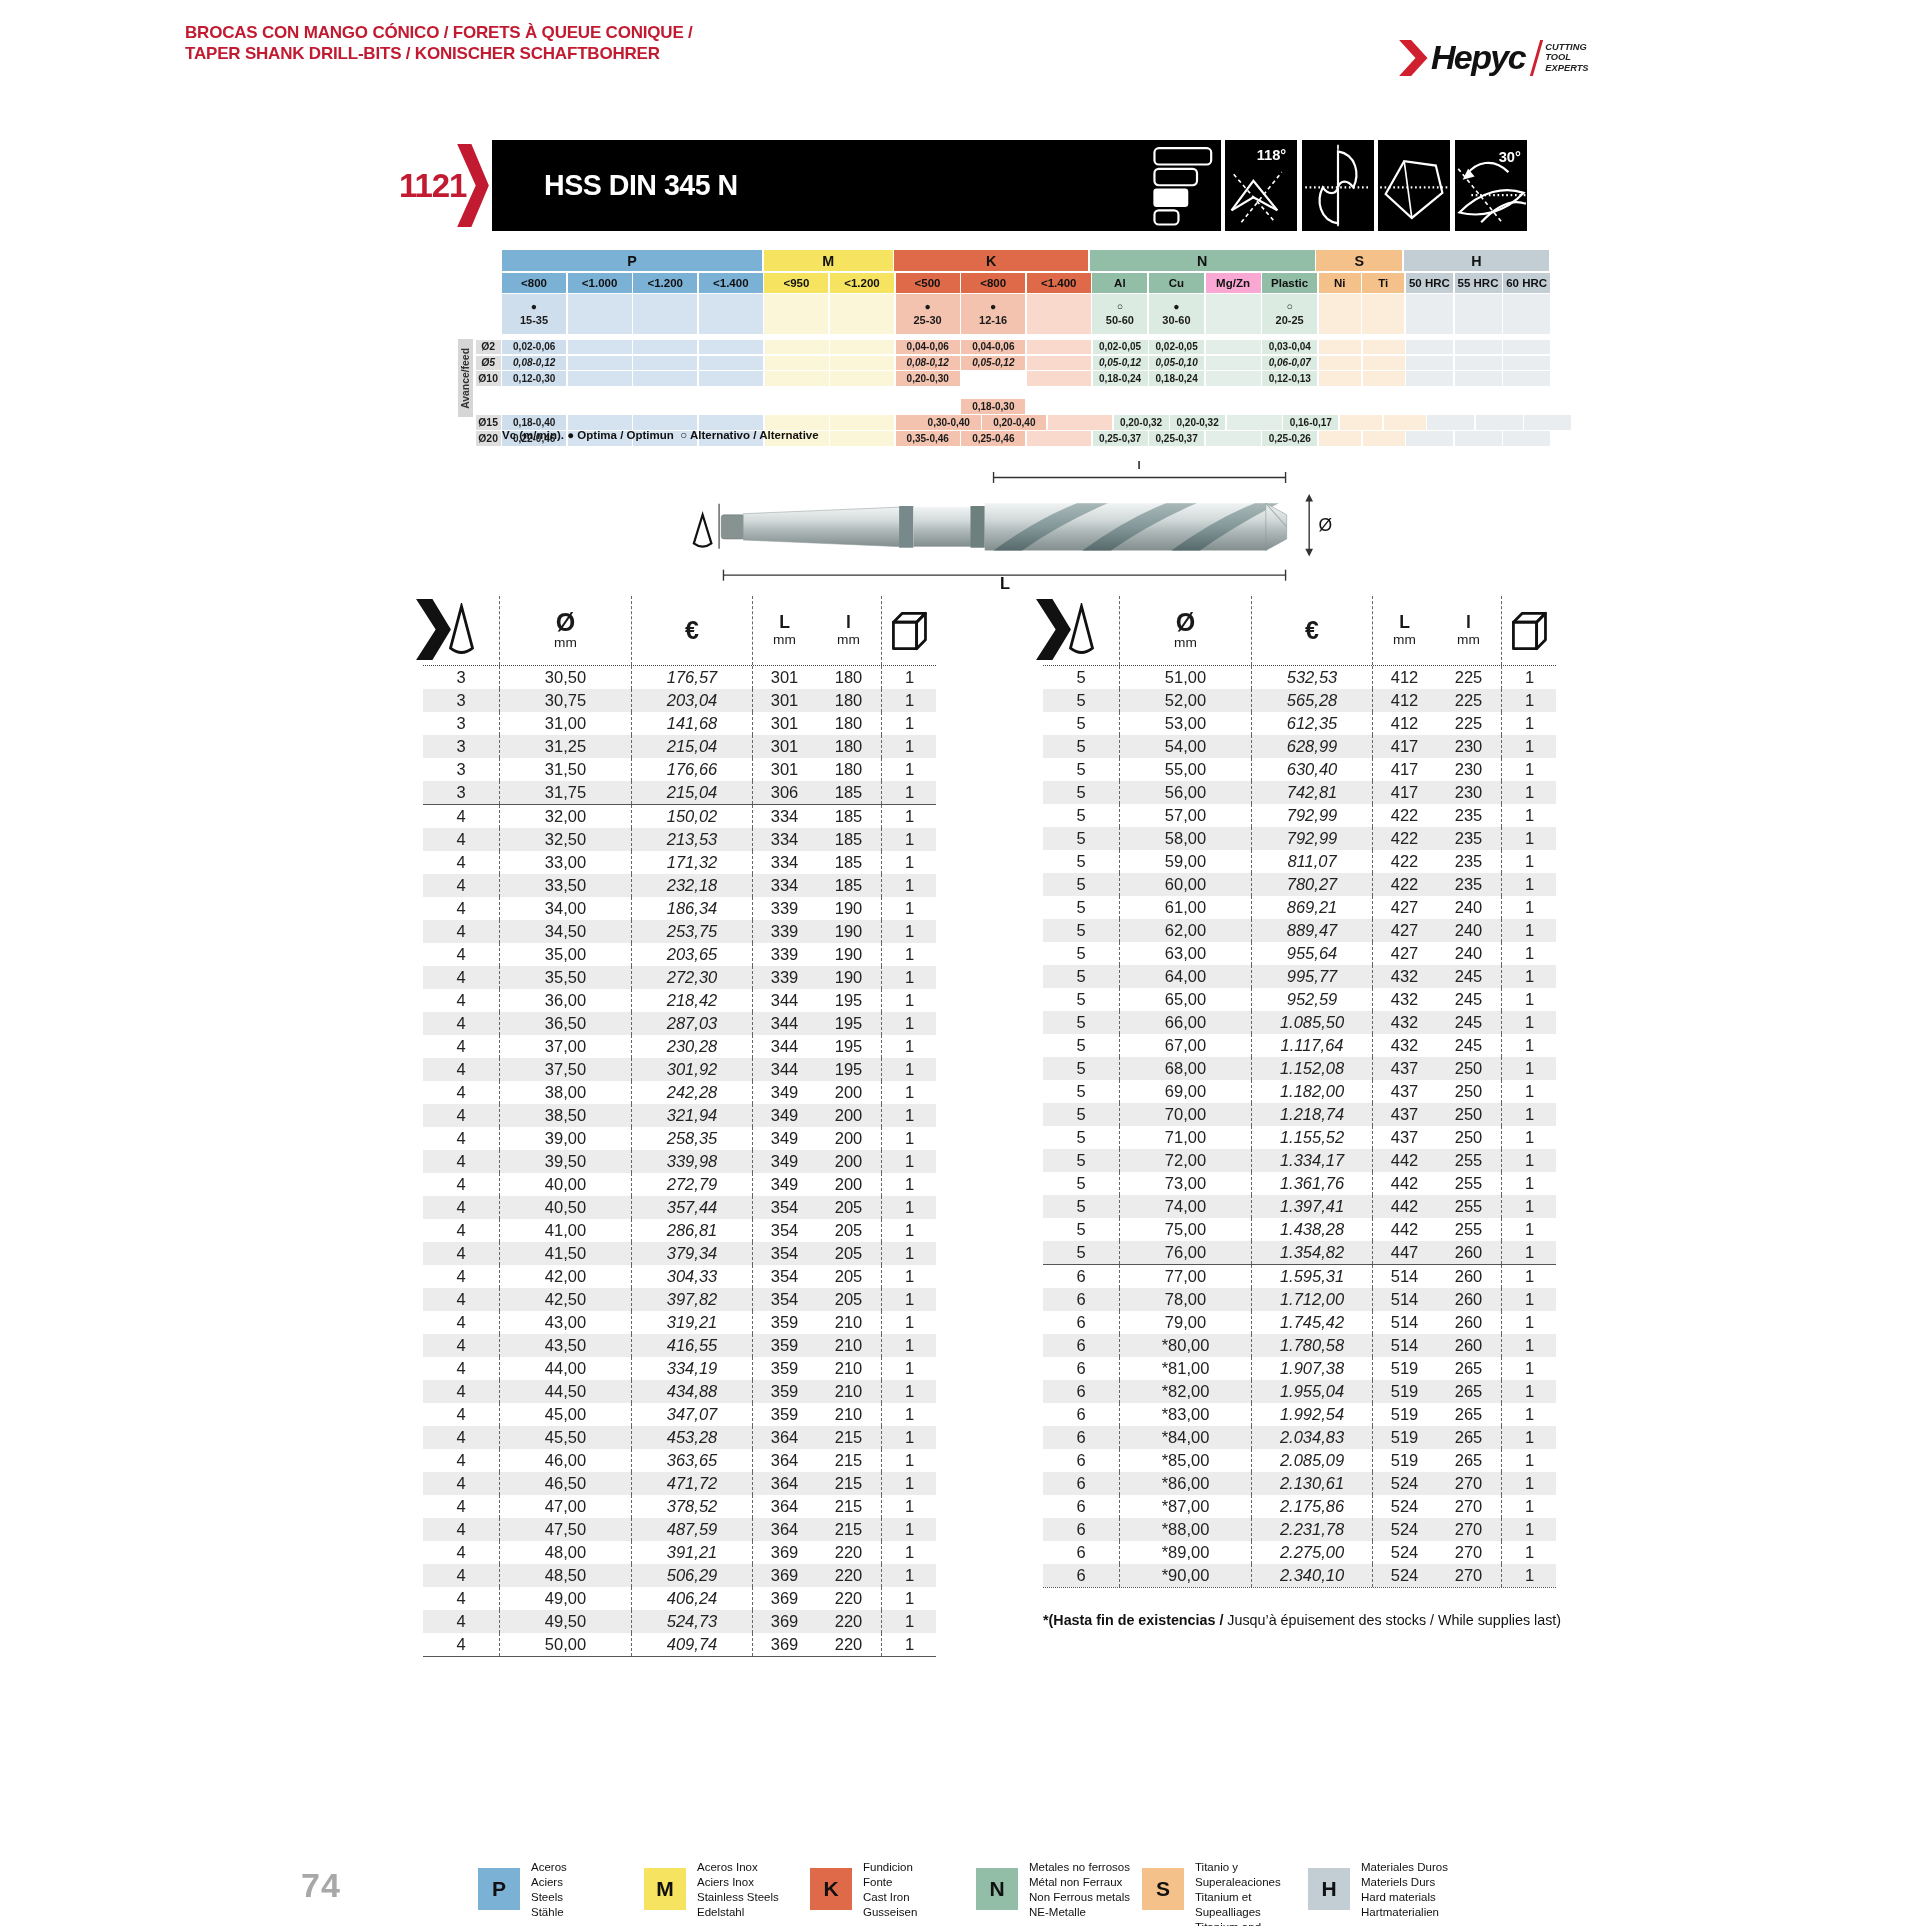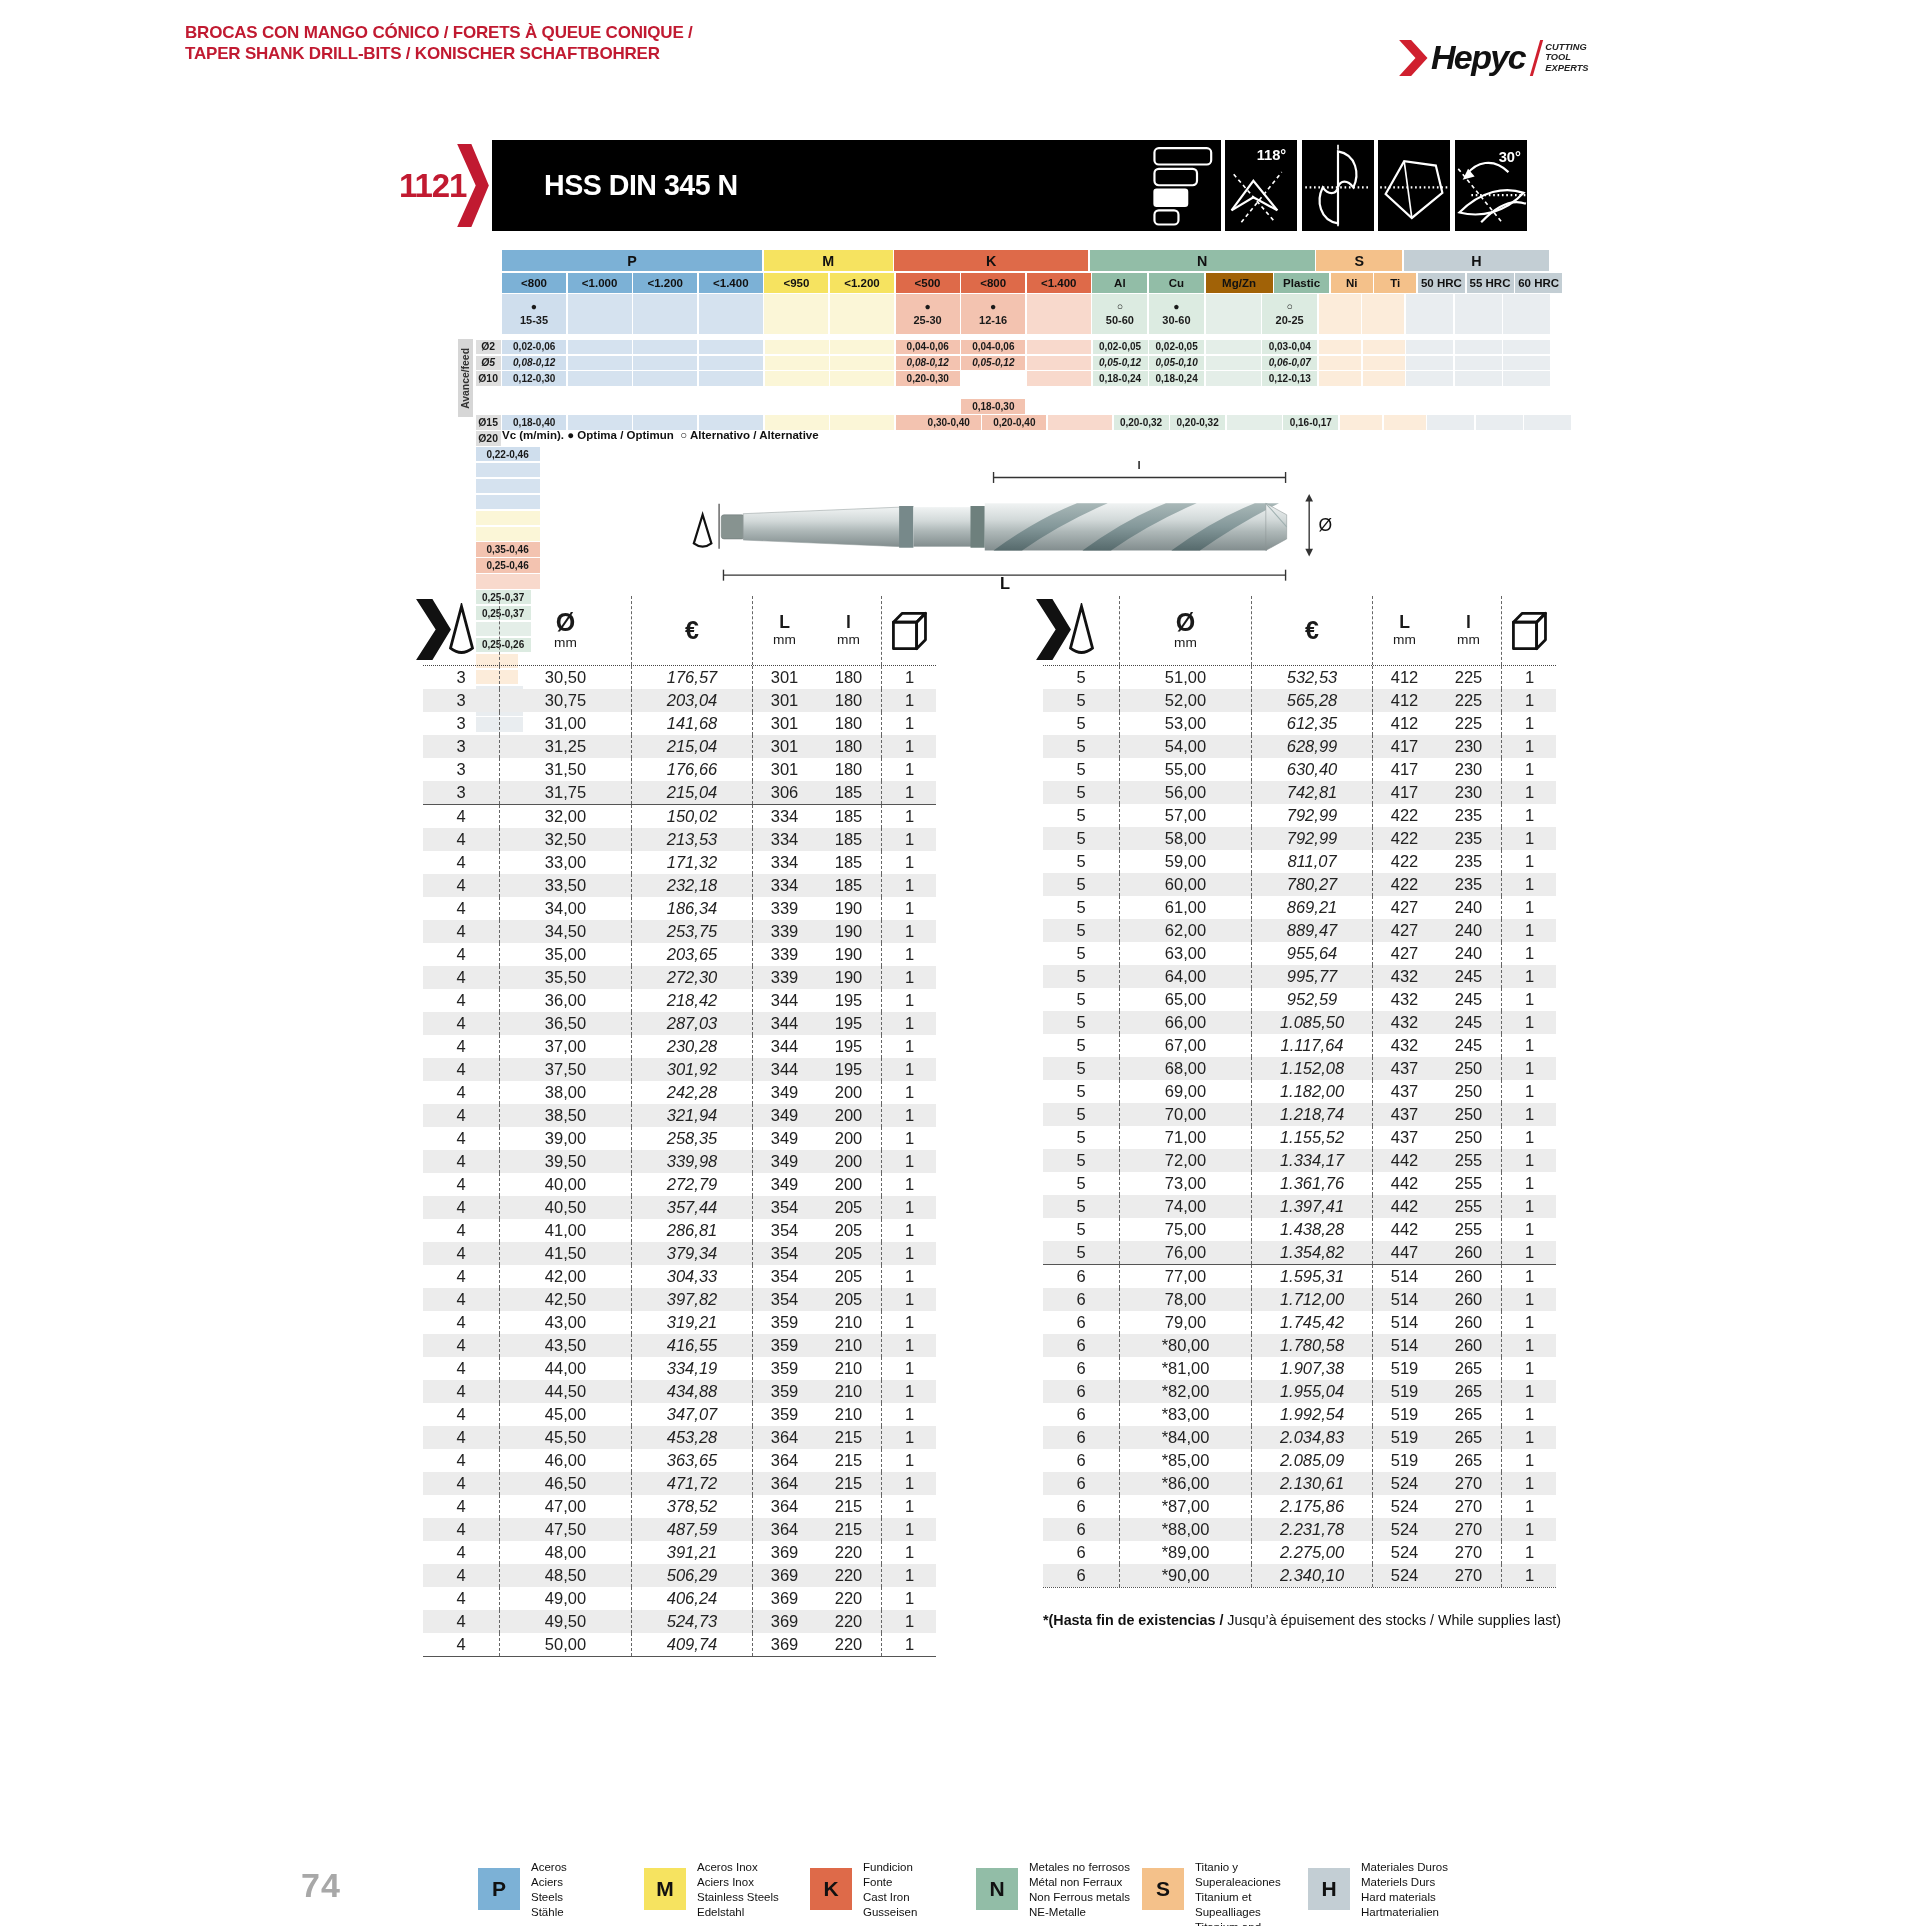--- a/index.html
+++ b/index.html
@@ -169,21 +169,21 @@
       <div class="ssub" style="width: 64px; background: rgb(124, 177, 214);">&lt;1.000</div>
       <div class="ssub" style="width: 64px; background: rgb(124, 177, 214);">&lt;1.200</div>
       <div class="ssub" style="width: 64px; background: rgb(124, 177, 214);">&lt;1.400</div>
       <div class="ssub" style="width: 64px; background: rgb(246, 227, 96); text-align: center;">&lt;950</div>
       <div class="ssub" style="width: 64px; background: rgb(246, 227, 96);">&lt;1.200</div>
       <div class="ssub" style="width: 64px; background: rgb(222, 106, 73);">&lt;500</div>
       <div class="ssub" style="width: 64px; background: rgb(222, 106, 73);">&lt;800</div>
       <div class="ssub" style="width: 64px; background: rgb(222, 106, 73);">&lt;1.400</div>
       <div class="ssub" style="width: 55px; background: rgb(146, 189, 167);">Al</div>
       <div class="ssub" style="width: 55px; background: rgb(146, 189, 167);">Cu</div>
-      <div class="ssub" style="width: 67px; background: #a16207; text-align: center;">Mg/Zn</div>
+      <div class="ssub" style="width: 55px; background: #f9a8d4; text-align: center;">Mg/Zn</div>
       <div class="ssub" style="width: 55px; background: rgb(146, 189, 167);">Plastic</div>
       <div class="ssub" style="width: 42px; background: rgb(244, 193, 138);">Ni</div>
       <div class="ssub" style="width: 42px; background: rgb(244, 193, 138);">Ti</div>
       <div class="ssub" style="width: 47px; background: rgb(195, 206, 212);">50 HRC</div>
       <div class="ssub" style="width: 47px; background: rgb(195, 206, 212);">55 HRC</div>
       <div class="ssub" style="width: 47px; background: rgb(195, 206, 212);">60 HRC</div>
     </div>
     <div class="srow head" style="margin-bottom: 5.5px;">
       <div class="svc" style="width: 64px; background: rgb(207, 222, 237);">
         <div class="mk">●</div>
@@ -299,21 +299,21 @@
       <div class="sfeed" style="width: 55px; background: rgb(220, 235, 225);">0,20-0,32</div>
       <div class="sfeed" style="width: 55px; background: rgb(220, 235, 225);">0,20-0,32</div>
       <div class="sfeed" style="width: 55px; background: rgb(228, 238, 232);"></div>
       <div class="sfeed" style="width: 55px; background: rgb(220, 235, 225);">0,16-0,17</div>
       <div class="sfeed" style="width: 42px; background: rgb(252, 236, 218);"></div>
       <div class="sfeed" style="width: 42px; background: rgb(252, 236, 218);"></div>
       <div class="sfeed" style="width: 47px; background: rgb(233, 237, 240);"></div>
       <div class="sfeed" style="width: 47px; background: rgb(233, 237, 240);"></div>
       <div class="sfeed" style="width: 47px; background: rgb(233, 237, 240);"></div>
     </div>
-    <div class="srow" style="margin-left: 17.6px; flex-direction: column;">
+    <div class="srow" style="margin-left: 17.6px;">
       <div class="sfeed feedlabel">Ø20</div>
       <div class="sfeed" style="width: 64px; background: rgb(207, 222, 237);">0,22-0,46</div>
       <div class="sfeed" style="width: 64px; background: rgb(213, 226, 239);"></div>
       <div class="sfeed" style="width: 64px; background: rgb(213, 226, 239);"></div>
       <div class="sfeed" style="width: 64px; background: rgb(213, 226, 239);"></div>
       <div class="sfeed" style="width: 64px; background: rgb(251, 246, 215);"></div>
       <div class="sfeed" style="width: 64px; background: rgb(251, 246, 215);"></div>
       <div class="sfeed" style="width: 64px; background: rgb(243, 195, 176);">0,35-0,46</div>
       <div class="sfeed" style="width: 64px; background: rgb(243, 195, 176);">0,25-0,46</div>
       <div class="sfeed" style="width: 64px; background: rgb(248, 217, 204);"></div>

